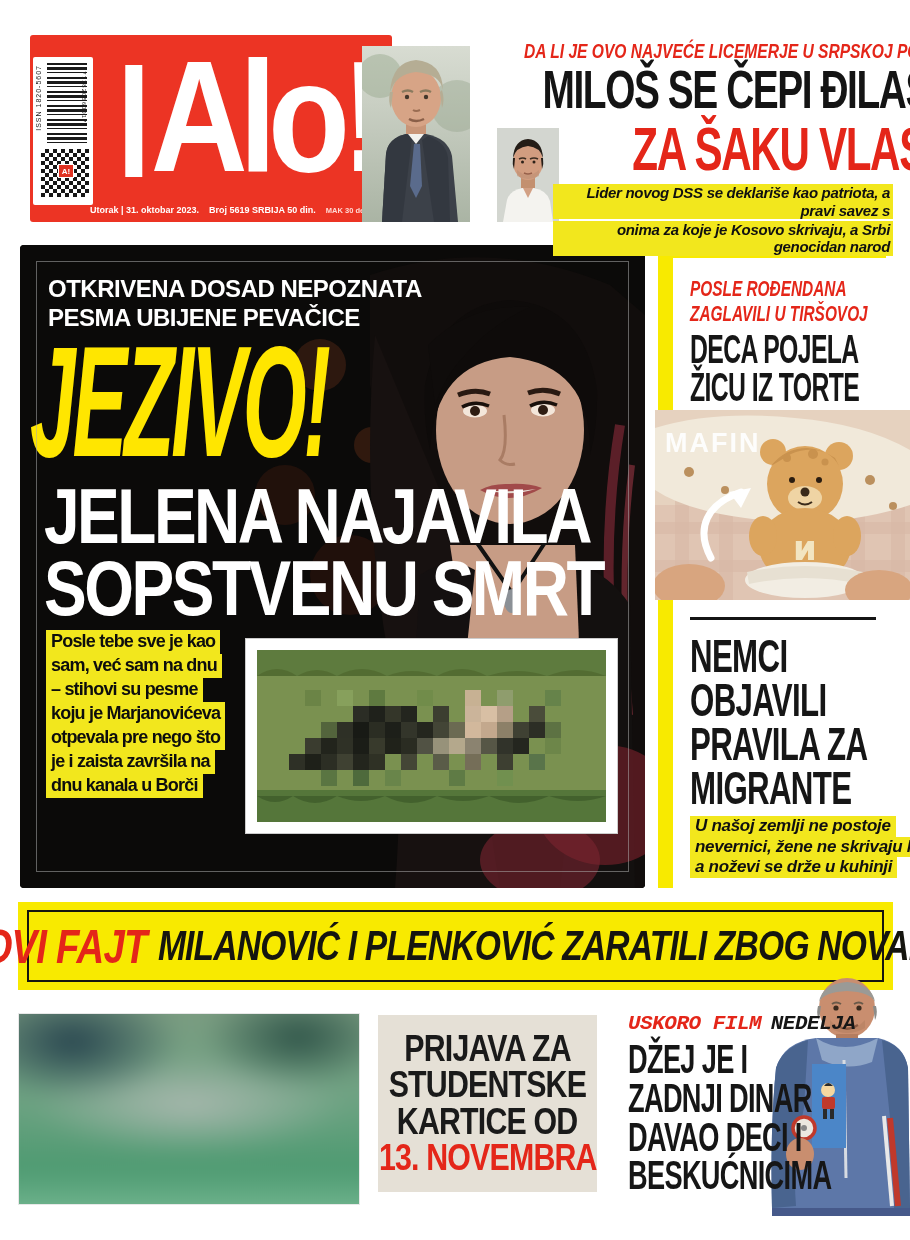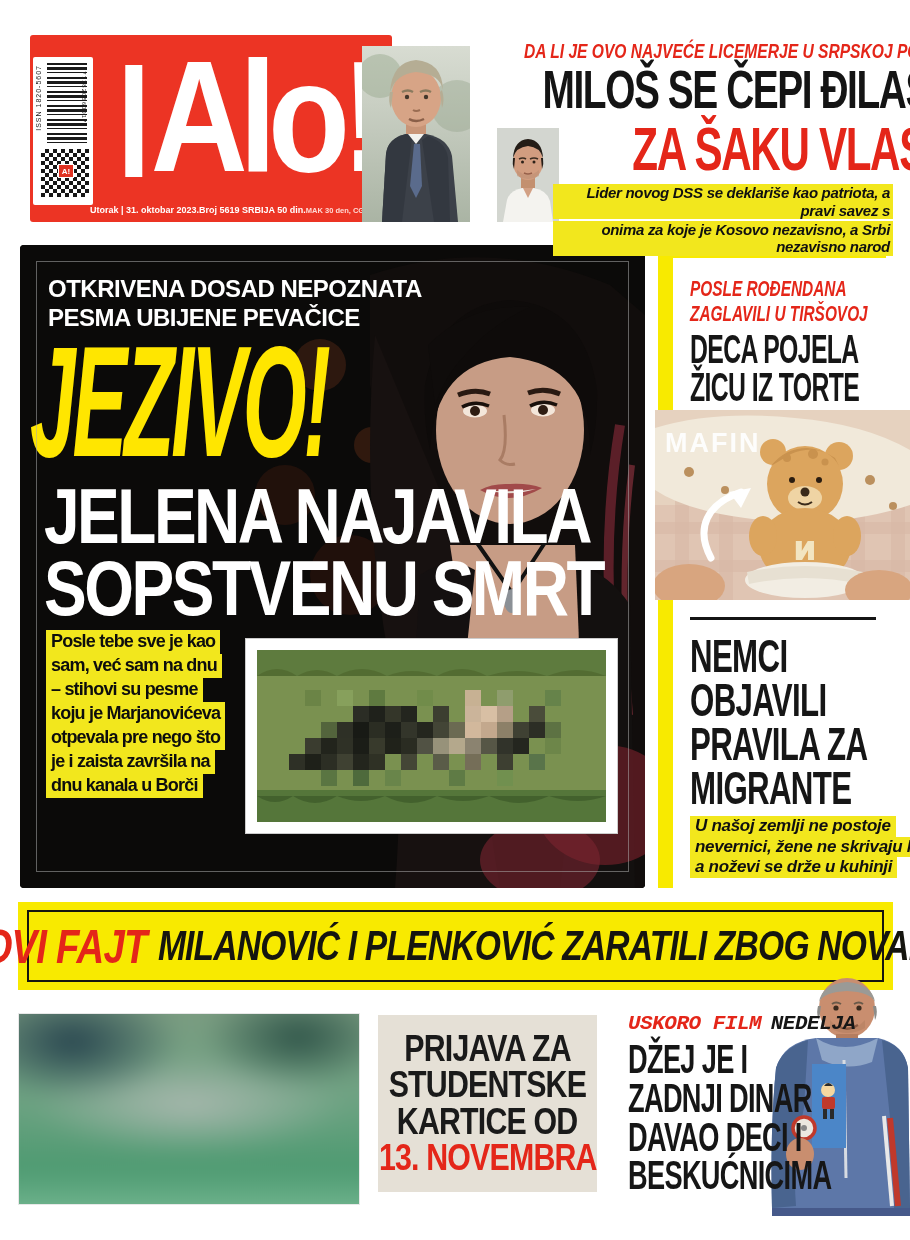--- a/index.html
+++ b/index.html
@@ -14,21 +14,21 @@
     background:repeating-linear-gradient(to bottom,#1a1a1a 0 2px,#fff 2px 4px,#1a1a1a 4px 7px,#fff 7px 9px,#1a1a1a 9px 10px,#fff 10px 14px); }
   .issn-txt { position:absolute; left:2px; top:8px; font-size:7px; color:#222; writing-mode:vertical-rl; transform:rotate(180deg); letter-spacing:1px; }
   .barcode-digits { position:absolute; left:48px; top:10px; font-size:6px; color:#222; writing-mode:vertical-rl; letter-spacing:1px; }
   .qr { position:absolute; left:8px; top:92px; width:48px; height:48px;
     background:repeating-conic-gradient(#161616 0 25%, #fff 0 50%); background-size:8px 8px; }
   .qr-badge { position:absolute; left:17px; top:15px; width:16px; height:14px; background:#e03222; color:#fff;
     font-size:8px; font-weight:bold; display:flex; align-items:center; justify-content:center; border:1px solid #fff; }
   .logo-wrap { position:absolute; left:72px; top:-14px; width:300px; height:190px; display:flex; align-items:center; justify-content:center; }
   .logo { color:#fff; font-size:158px; font-weight:900; letter-spacing:-10px; transform:scaleX(.85); white-space:nowrap; line-height:1; }
   .logo-bar { display:inline-block; width:20px; height:112px; background:#fff; margin-right:10px; transform:translateY(6px); }
-  .dateline { position:absolute; left:60px; bottom:7px; width:300px; display:flex; align-items:baseline; white-space:nowrap; }
+  .dateline { position:absolute; left:60px; bottom:7px; width:300px; display:flex; gap:10px; align-items:baseline; white-space:nowrap; }
   .dateline .d1 { color:#fff; font-size:9px; font-weight:bold; }
   .dateline .d2 { color:#fff; font-size:9px; font-weight:bold; }
   .dateline .d3 { color:#ffd9d4; font-size:7.5px; font-weight:bold; }
 
   
   .photo-dilas { position:absolute; left:362px; top:46px; width:108px; height:176px; z-index:5; }
   .photo-jovanovic { position:absolute; left:497px; top:128px; width:62px; height:94px; z-index:6; }
   .top-kicker { position:absolute; left:462px; top:40px; width:436px; text-align:center;
     color:#e42619; font-size:20px; font-weight:900; font-style:italic; white-space:nowrap; }
   .top-kicker span { display:inline-block; transform:scaleX(.78); transform-origin:center; }
@@ -159,21 +159,21 @@
       <circle cx="37" cy="34" r="1.5" fill="#2c2118"></circle>
     <path d="M27,45 Q31,47 35,45" stroke="#96604a" stroke-width="1.6" fill="none"></path>
     <path d="M20,42 Q31,52 42,42 L42,48 Q31,54 20,48 Z" fill="#b98d72" opacity=".5"></path>
   </svg>
 
   <div class="top-kicker"><span>DA LI JE OVO NAJVEĆE LICEMERJE U SRPSKOJ POLITICI</span></div>
   <div class="top-head-black"><span>MILOŠ SE ČEPI ĐILASU</span></div>
   <div class="top-head-red"><span>ZA ŠAKU VLASTI!</span></div>
   <div class="top-sub">
     <span class="hl">Lider novog DSS se deklariše kao patriota, a pravi savez s</span><br>
-    <span class="hl">onima za koje je Kosovo nezavisno, a Srbi nezavisno narod</span>
+    <span class="hl">onima za koje je Kosovo skrivaju, a Srbi genocidan narod</span>
   </div>
 
   <div class="main-box">
     <svg class="bgphoto" width="625" height="643" viewBox="0 0 625 643">
       <rect width="625" height="643" fill="#0b0a09"></rect>
       <circle cx="300" cy="120" r="26" fill="#4a2414" opacity=".55"></circle>
       <circle cx="352" cy="200" r="18" fill="#5e2c16" opacity=".45"></circle>
       <circle cx="265" cy="250" r="30" fill="#38180e" opacity=".5"></circle>
       <circle cx="330" cy="330" r="40" fill="#401a10" opacity=".4"></circle>
       <circle cx="290" cy="520" r="55" fill="#4a1420" opacity=".45"></circle>

